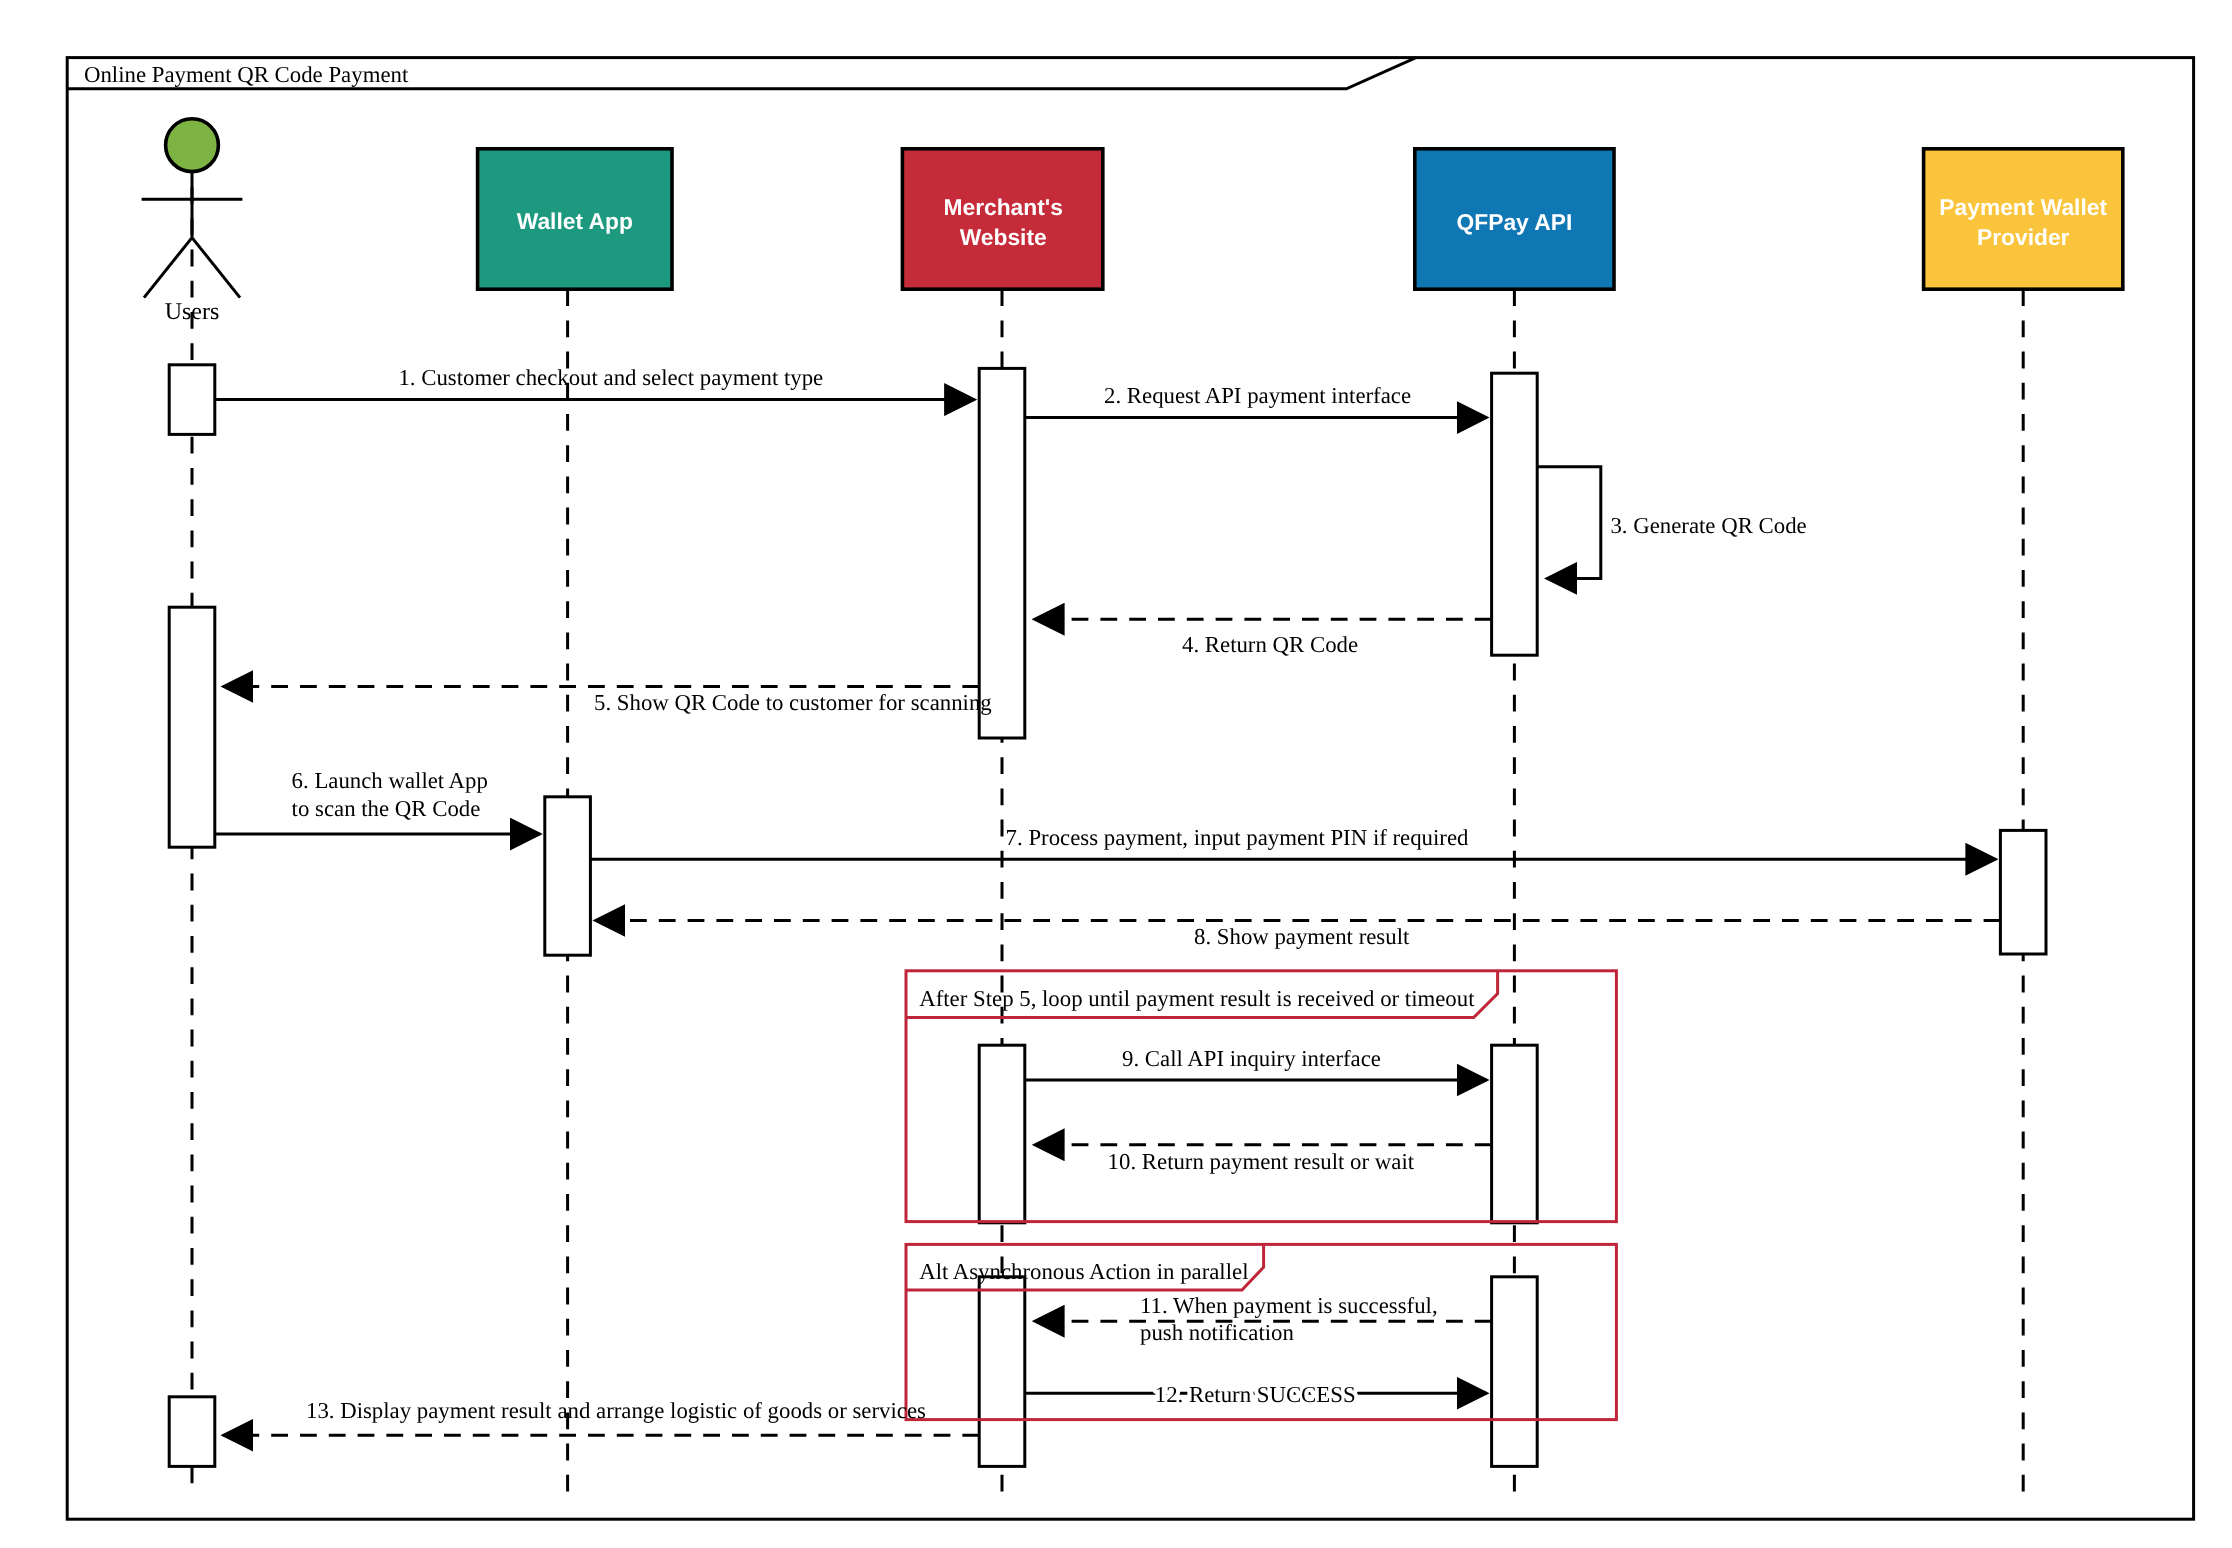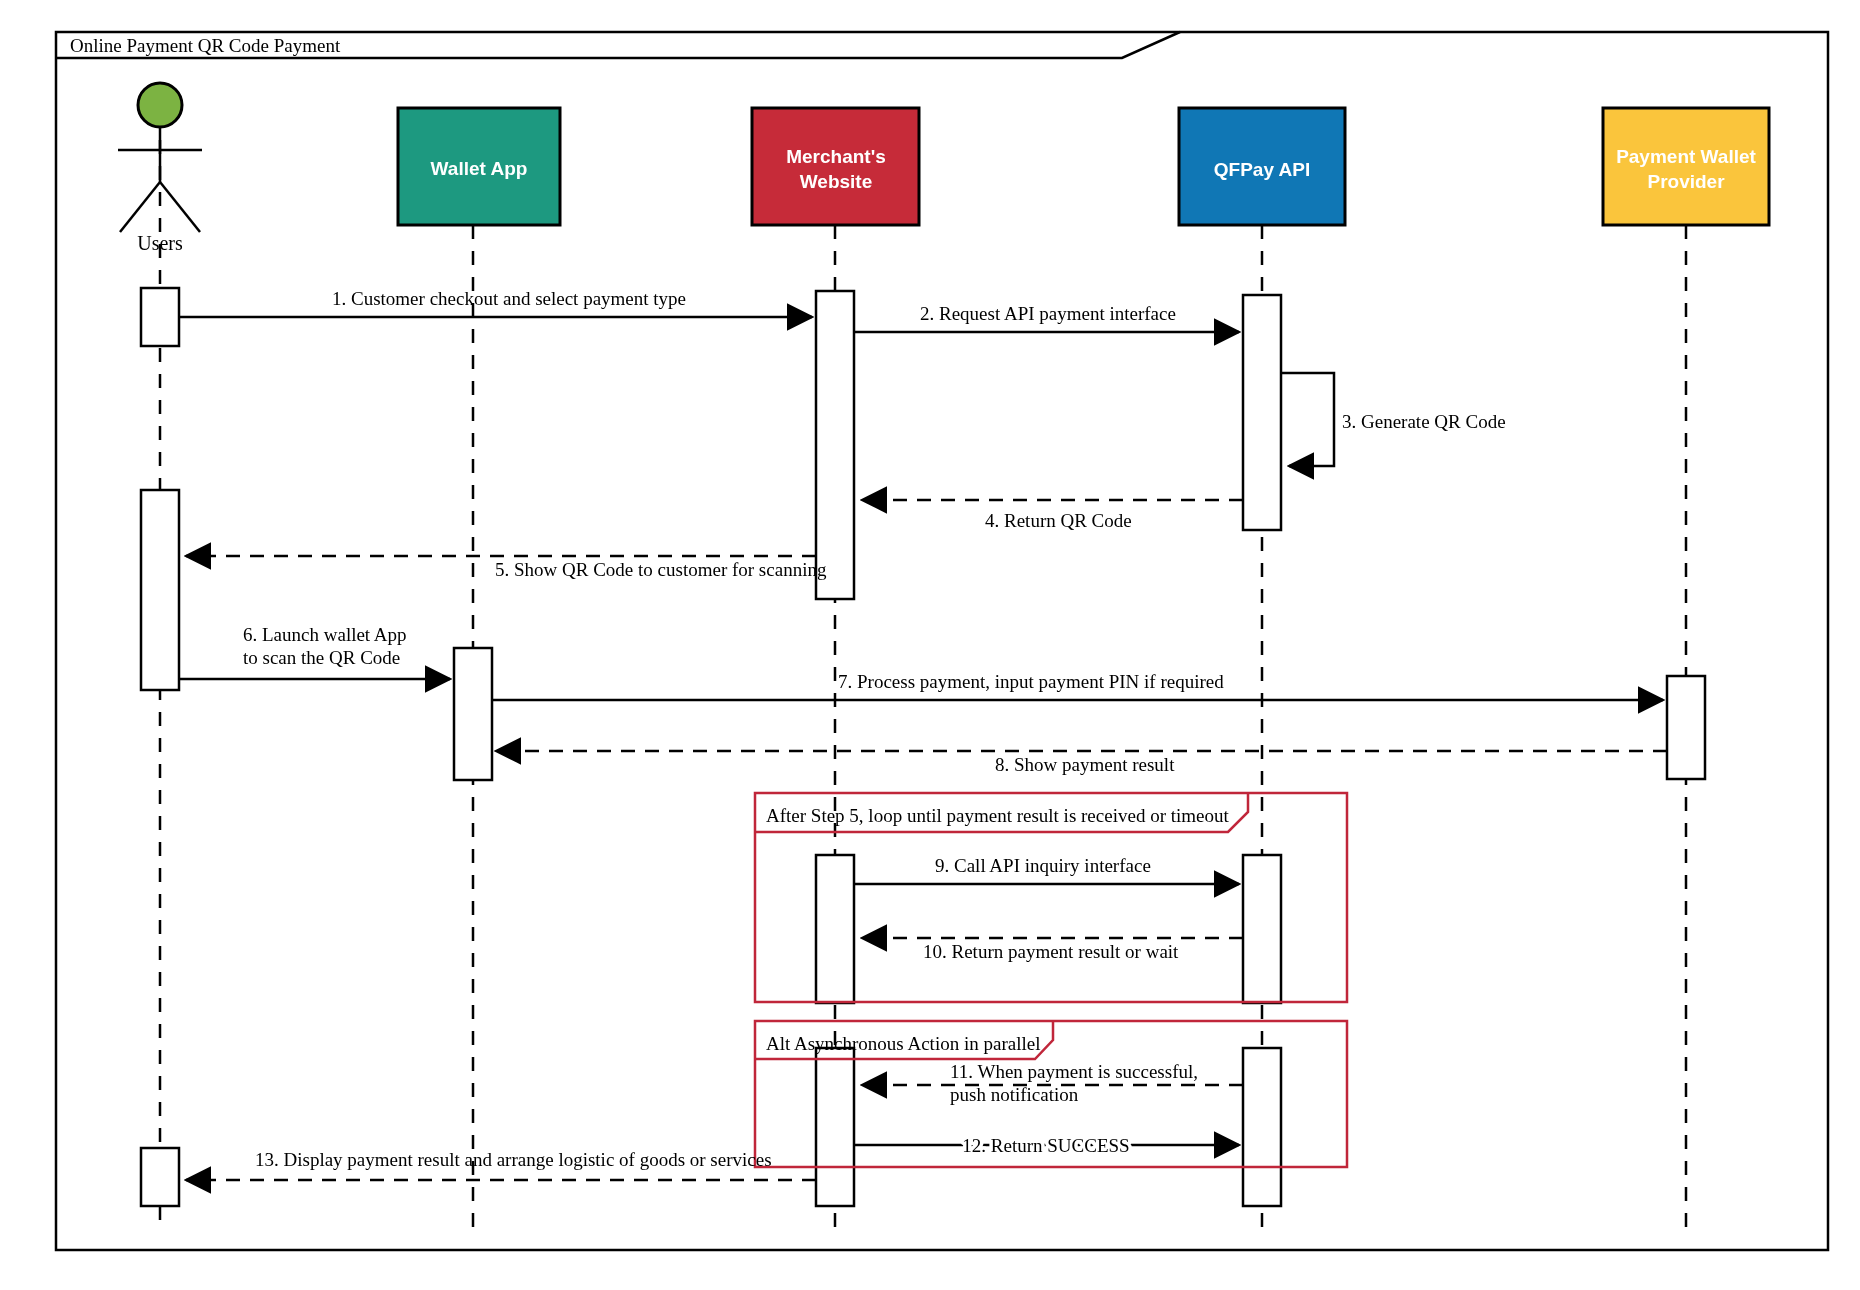--- a/index.html
+++ b/index.html
@@ -7,21 +7,21 @@
     background: #ffffff;
   }
   body {
     width: 1860px; height: 1290px;
     font-family: "Liberation Serif", "DejaVu Serif", serif;
     position: relative;
     overflow: hidden;
   }
   #canvas {
     position: absolute;
-    left: 0; top: 0;
+    left: 0; top: 16px;
     width: 1860px; height: 907px;
   }
   svg { display: block; }
   .frame-title {
     font-family: "Liberation Serif", "DejaVu Serif", serif;
     font-size: 19px;
     fill: #000000;
   }
   .actor-label {
     font-family: "Liberation Serif", "DejaVu Serif", serif;

